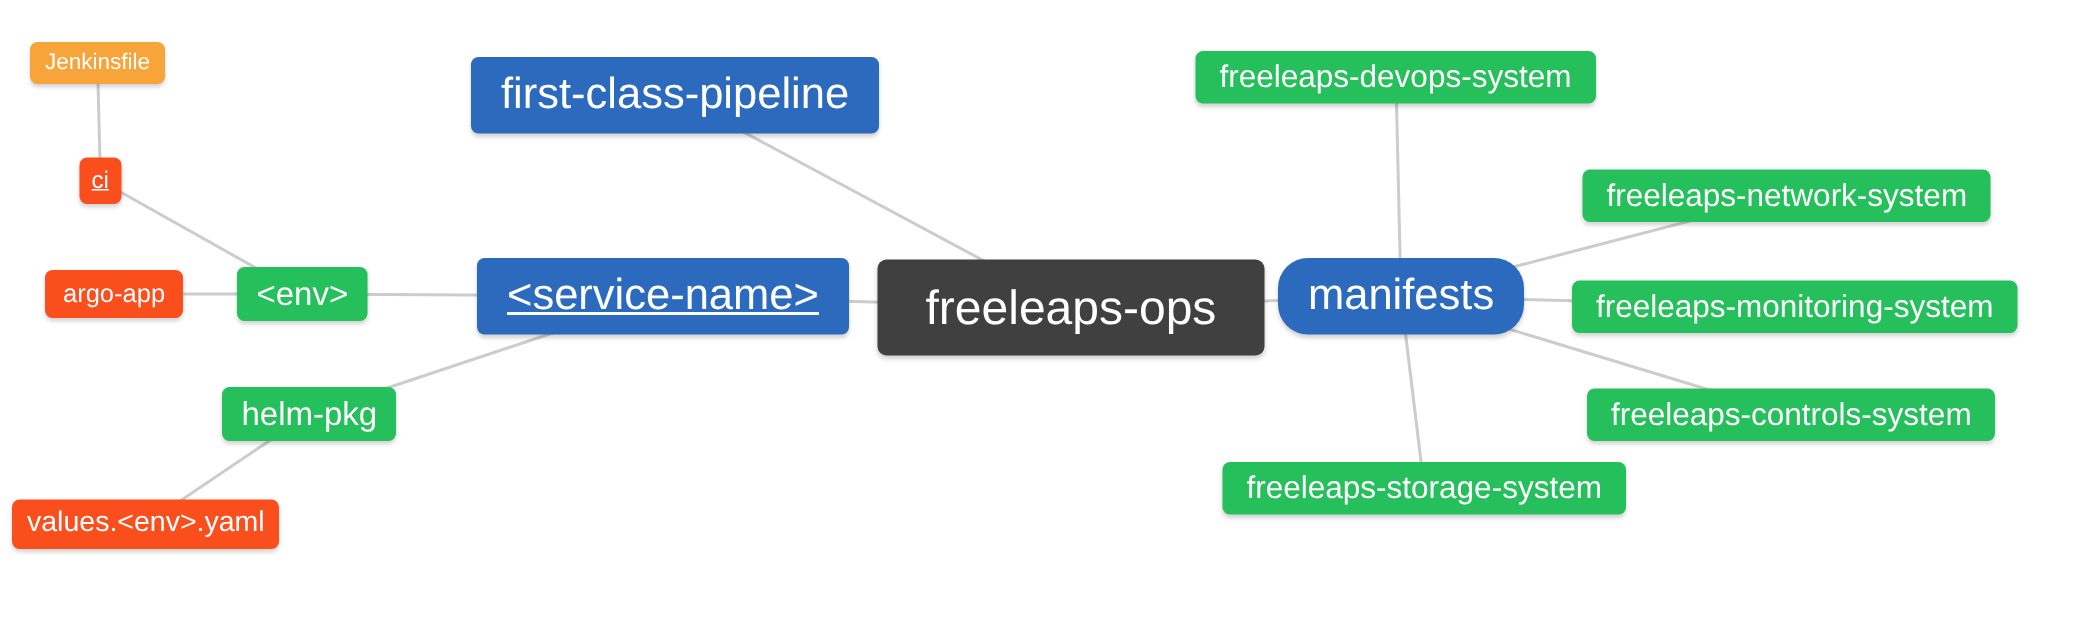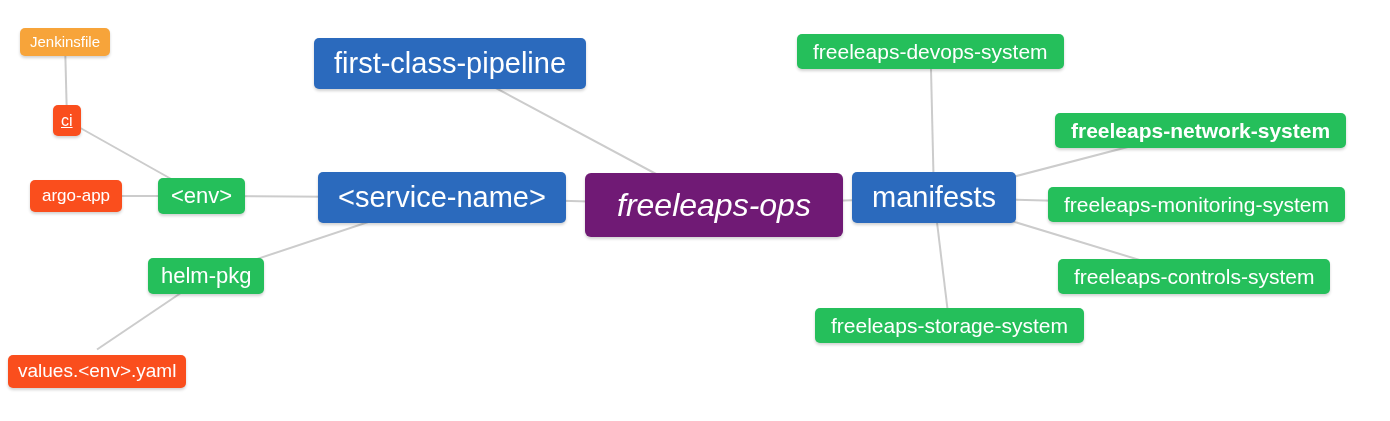--- a/index.html
+++ b/index.html
@@ -27,37 +27,37 @@
     text-align: center;
     line-height: 1.2;
     box-shadow: 0 2px 3px rgba(0,0,0,0.18);
     cursor: pointer;
     user-select: none;
   }
   
   .sz-xs  { font-size: 15px; padding: 5px 10px; }
   .sz-ci  { font-size: 16px; padding: 6px 8px;  }
   .sz-sm  { font-size: 17px; padding: 6px 12px; }
-  .sz-sm2 { font-size: 19px; padding: 5px 10px; margin-top: 22px; }
+  .sz-sm2 { font-size: 19px; padding: 5px 10px; }
   .sz-md  { font-size: 22px; padding: 5px 13px; }
   .sz-md2 { font-size: 21px; padding: 5px 16px; }
   .sz-lg  { font-size: 29px; padding: 8px 20px; }
   .sz-xl  { font-size: 32px; padding: 13px 32px; border-radius: 6px; }
 
   
   #n-jenkinsfile          { left: 20px;   top: 28px;  }
   #n-ci                   { left: 53px;   top: 105px; }
   #n-argo-app             { left: 30px;   top: 180px; }
   #n-env                  { left: 158px;  top: 178px; }
   #n-helm-pkg             { left: 148px;  top: 258px; }
   #n-values-env-yaml      { left: 8px;    top: 333px; }
   #n-first-class-pipeline { left: 314px;  top: 38px;  }
   #n-service-name         { left: 318px;  top: 172px; }
   #n-freeleaps-ops        { left: 585px;  top: 173px; }
-  #n-manifests            { left: 852px;  top: 172px; }
+  #n-manifests            { left: 852px;  top: 172px; border-radius: 20px; }
   #n-devops-system        { left: 797px;  top: 34px;  }
   #n-network-system       { left: 1055px; top: 113px; }
   #n-monitoring-system    { left: 1048px; top: 187px; }
   #n-controls-system      { left: 1058px; top: 259px; }
   #n-storage-system       { left: 815px;  top: 308px; }
 </style>
 </head>
 <body>
 
 <div id="canvas">
@@ -79,22 +79,22 @@
       <line x1="934" y1="197.5" x2="949.5" y2="325.5" stroke="#cccccc" stroke-width="2"></line>
     </svg>
 
   <div class="node sz-xs" id="n-jenkinsfile" style="background: rgb(247, 164, 58);">Jenkinsfile</div>
   <div class="node sz-ci" id="n-ci" style="background: rgb(250, 78, 29); text-decoration: underline;">ci</div>
   <div class="node sz-sm" id="n-argo-app" style="background: rgb(250, 78, 29);">argo-app</div>
   <div class="node sz-md" id="n-env" style="background: rgb(37, 191, 91);">&lt;env&gt;</div>
   <div class="node sz-md" id="n-helm-pkg" style="background: rgb(37, 191, 91);">helm-pkg</div>
   <div class="node sz-sm2" id="n-values-env-yaml" style="background: rgb(250, 78, 29);">values.&lt;env&gt;.yaml</div>
   <div class="node sz-lg" id="n-first-class-pipeline" style="background: rgb(43, 106, 189); text-align: center;">first-class-pipeline</div>
-  <div class="node sz-lg" id="n-service-name" style="background: rgb(43, 106, 189);">&lt;service-name&gt;</div>
-  <div class="node sz-xl" id="n-freeleaps-ops" style="background: #701a75; font-style: italic;">freeleaps-ops</div>
+  <div class="node sz-lg" id="n-service-name" style="background: rgb(43, 106, 189); text-decoration: underline;">&lt;service-name&gt;</div>
+  <div class="node sz-xl" id="n-freeleaps-ops" style="background: #404040;">freeleaps-ops</div>
   <div class="node sz-lg" id="n-manifests" style="background: rgb(43, 106, 189);">manifests</div>
   <div class="node sz-md2" id="n-devops-system" style="background: rgb(37, 191, 91);">freeleaps-devops-system</div>
-  <div class="node sz-md2" id="n-network-system" style="background: rgb(37, 191, 91); font-weight: bold;">freeleaps-network-system</div>
+  <div class="node sz-md2" id="n-network-system" style="background: rgb(37, 191, 91);">freeleaps-network-system</div>
   <div class="node sz-md2" id="n-monitoring-system" style="background: rgb(37, 191, 91);">freeleaps-monitoring-system</div>
   <div class="node sz-md2" id="n-storage-system" style="background: rgb(37, 191, 91);">freeleaps-storage-system</div>
   <div class="node sz-md2" id="n-controls-system" style="background: rgb(37, 191, 91);">freeleaps-controls-system</div>
 
 </div>
 
 </body></html>

